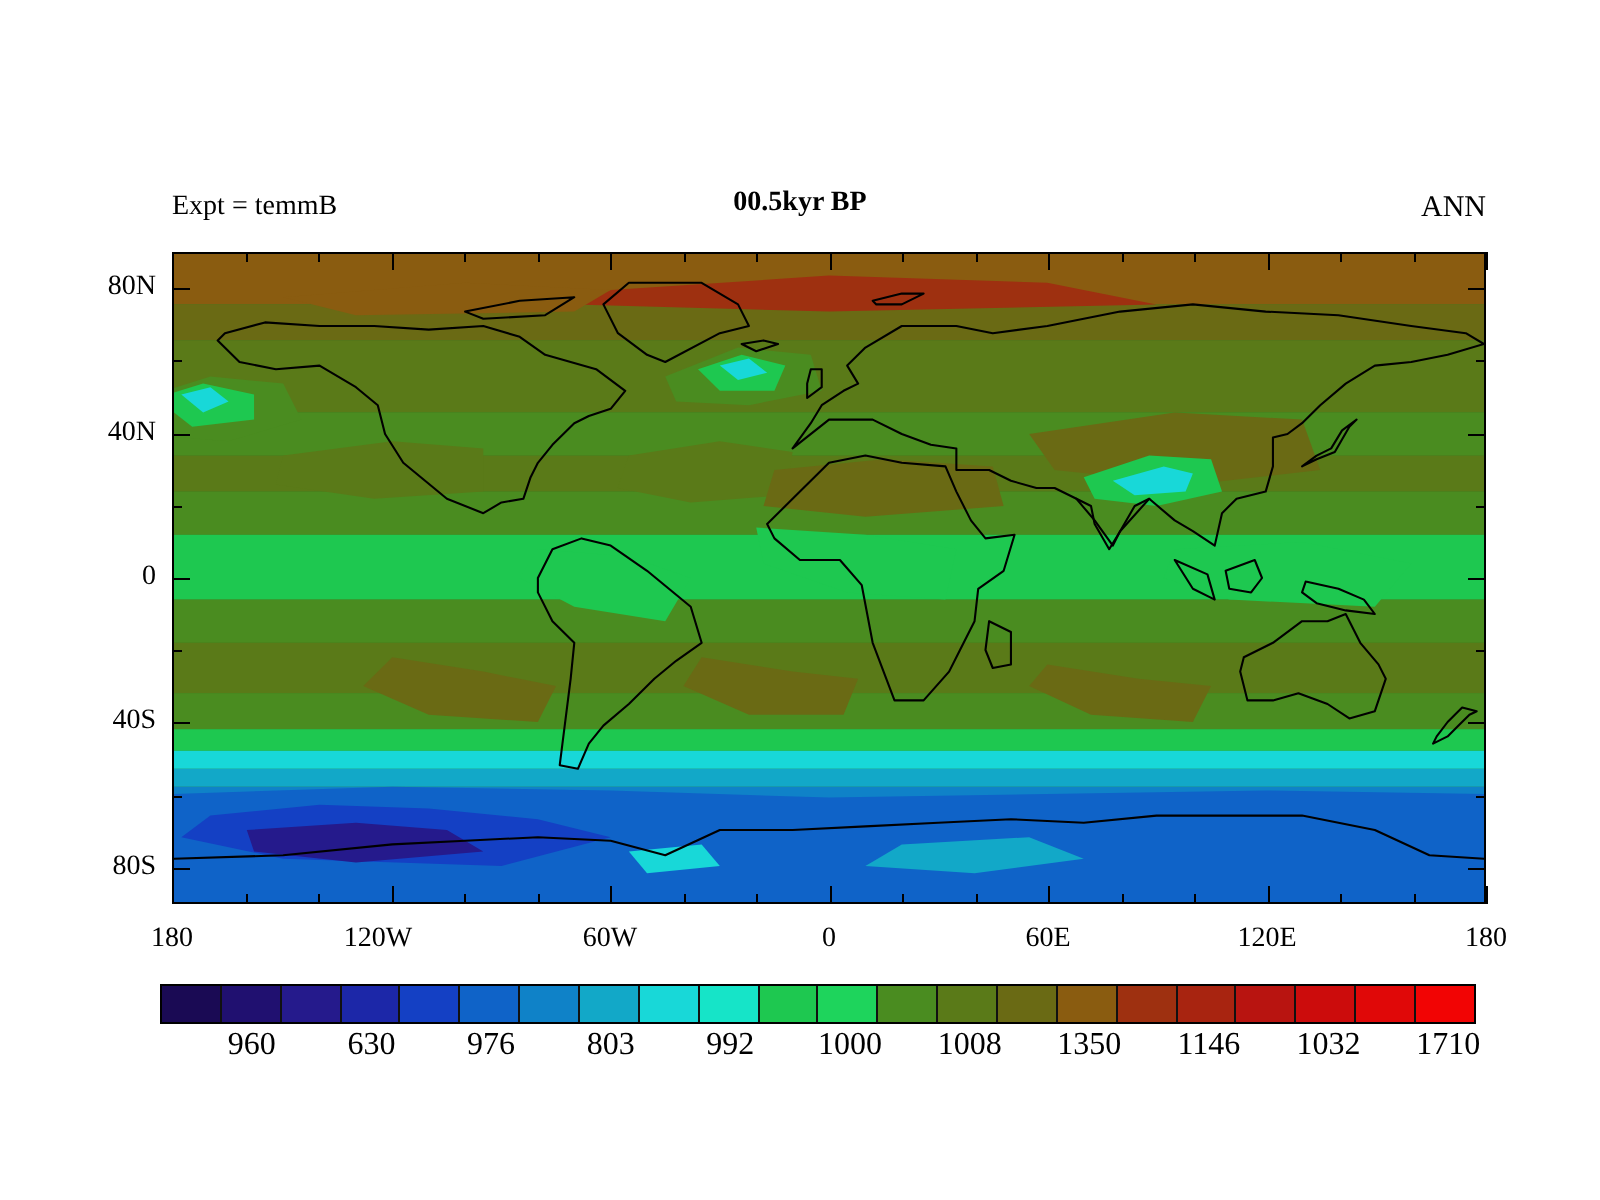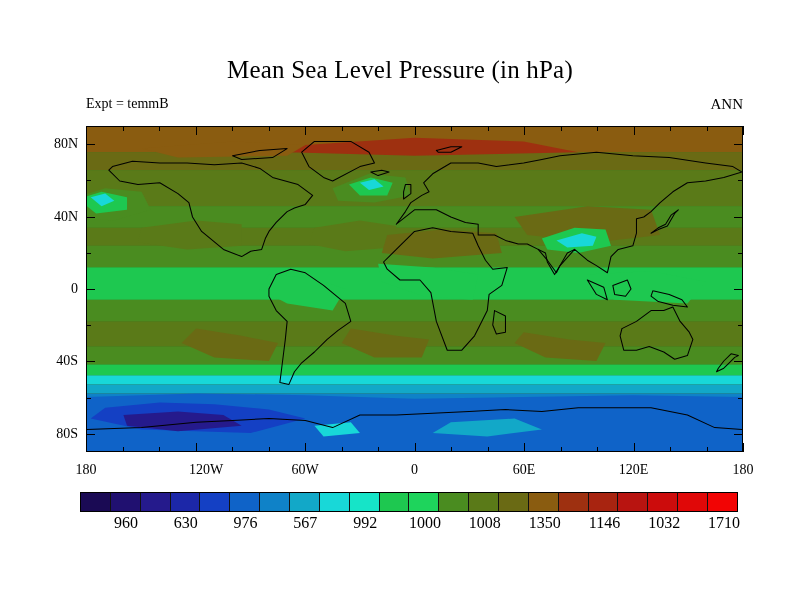--- a/index.html
+++ b/index.html
@@ -50,21 +50,21 @@
   .cblab{
     position:absolute;font-size:16px;text-align:center;
     transform:translateX(-50%);white-space:nowrap;
   }
 </style>
 </head>
 <body>
 
 <div id="stage">
 
-  <div class="title">Mean Sea Level Pressure (in hPa)</div>
+  <div class="subtitle">00.5kyr BP</div>
   <div class="expt">Expt = temmB</div>
   <div class="season">ANN</div>
 
   <div class="mapbox">
     <svg viewBox="0 0 720 360" preserveAspectRatio="none">
       <defs>
         <clipPath id="cp">
             <rect x="0" y="0" width="720" height="360"></rect>
           </clipPath>
       </defs>
@@ -150,21 +150,21 @@
       <div class="ytick" style="left: 734px; top: 289px; width: 9px;"></div>
       <div class="ytick" style="left: 86px; top: 252.778px; width: 5px;"></div>
       <div class="ytick" style="left: 738px; top: 252.778px; width: 5px;"></div>
       <div class="ytick" style="left: 86px; top: 216.556px; width: 9px;"></div>
       <div class="ytick" style="left: 734px; top: 216.556px; width: 9px;"></div>
       <div class="ytick" style="left: 86px; top: 180.333px; width: 5px;"></div>
       <div class="ytick" style="left: 738px; top: 180.333px; width: 5px;"></div>
       <div class="ytick" style="left: 86px; top: 144.111px; width: 9px;"></div>
       <div class="ytick" style="left: 734px; top: 144.111px; width: 9px;"></div>
       <div class="xlab" style="left: 86px; top: 462px;">180</div>
-      <div class="xlab" style="left: 206px; top: 462px;">120W</div>
+      <div class="xlab" style="left: 189px; top: 462px;">120W</div>
       <div class="xlab" style="left: 305px; top: 462px;">60W</div>
       <div class="xlab" style="left: 414.5px; top: 462px;">0</div>
       <div class="xlab" style="left: 524px; top: 462px;">60E</div>
       <div class="xlab" style="left: 633.5px; top: 462px;">120E</div>
       <div class="xlab" style="left: 743px; top: 462px;">180</div>
       <div class="xtick" style="left: 86px; top: 443px; height: 9px;"></div>
       <div class="xtick" style="left: 86px; top: 126px; height: 9px;"></div>
       <div class="xtick" style="left: 122.5px; top: 447px; height: 5px;"></div>
       <div class="xtick" style="left: 122.5px; top: 126px; height: 5px;"></div>
       <div class="xtick" style="left: 159px; top: 447px; height: 5px;"></div>
@@ -224,21 +224,21 @@
       <i style="background: rgb(168, 36, 16);"></i>
       <i style="background: rgb(184, 20, 16);"></i>
       <i style="background: rgb(204, 12, 12);"></i>
       <i style="background: rgb(224, 8, 8);"></i>
       <i style="background: rgb(242, 4, 4);"></i>
     </div>
   <div class="cblabs" id="cblabs">
       <div class="cblab" style="left: 109.909px;">960</div>
       <div class="cblab" style="left: 169.727px;">630</div>
       <div class="cblab" style="left: 229.545px;">976</div>
-      <div class="cblab" style="left: 289.364px;">567</div>
+      <div class="cblab" style="left: 289.364px;">803</div>
       <div class="cblab" style="left: 349.182px;">992</div>
       <div class="cblab" style="left: 409px;">1000</div>
       <div class="cblab" style="left: 468.818px;">1008</div>
       <div class="cblab" style="left: 528.636px;">1350</div>
       <div class="cblab" style="left: 588.455px;">1146</div>
       <div class="cblab" style="left: 648.273px;">1032</div>
       <div class="cblab" style="left: 708.091px;">1710</div>
     </div>
 
 </div>

